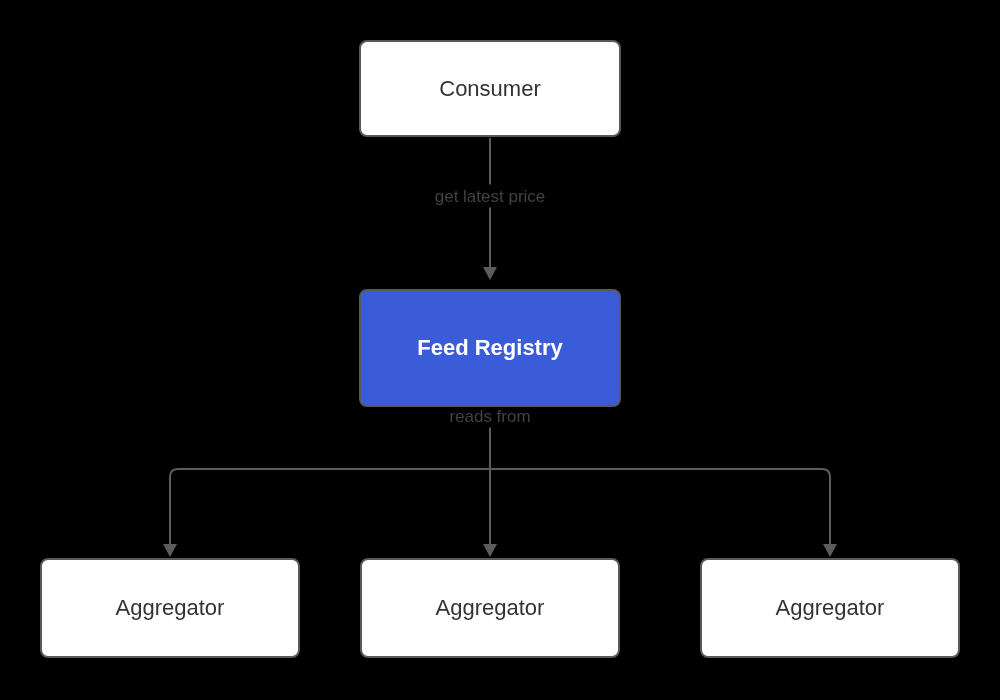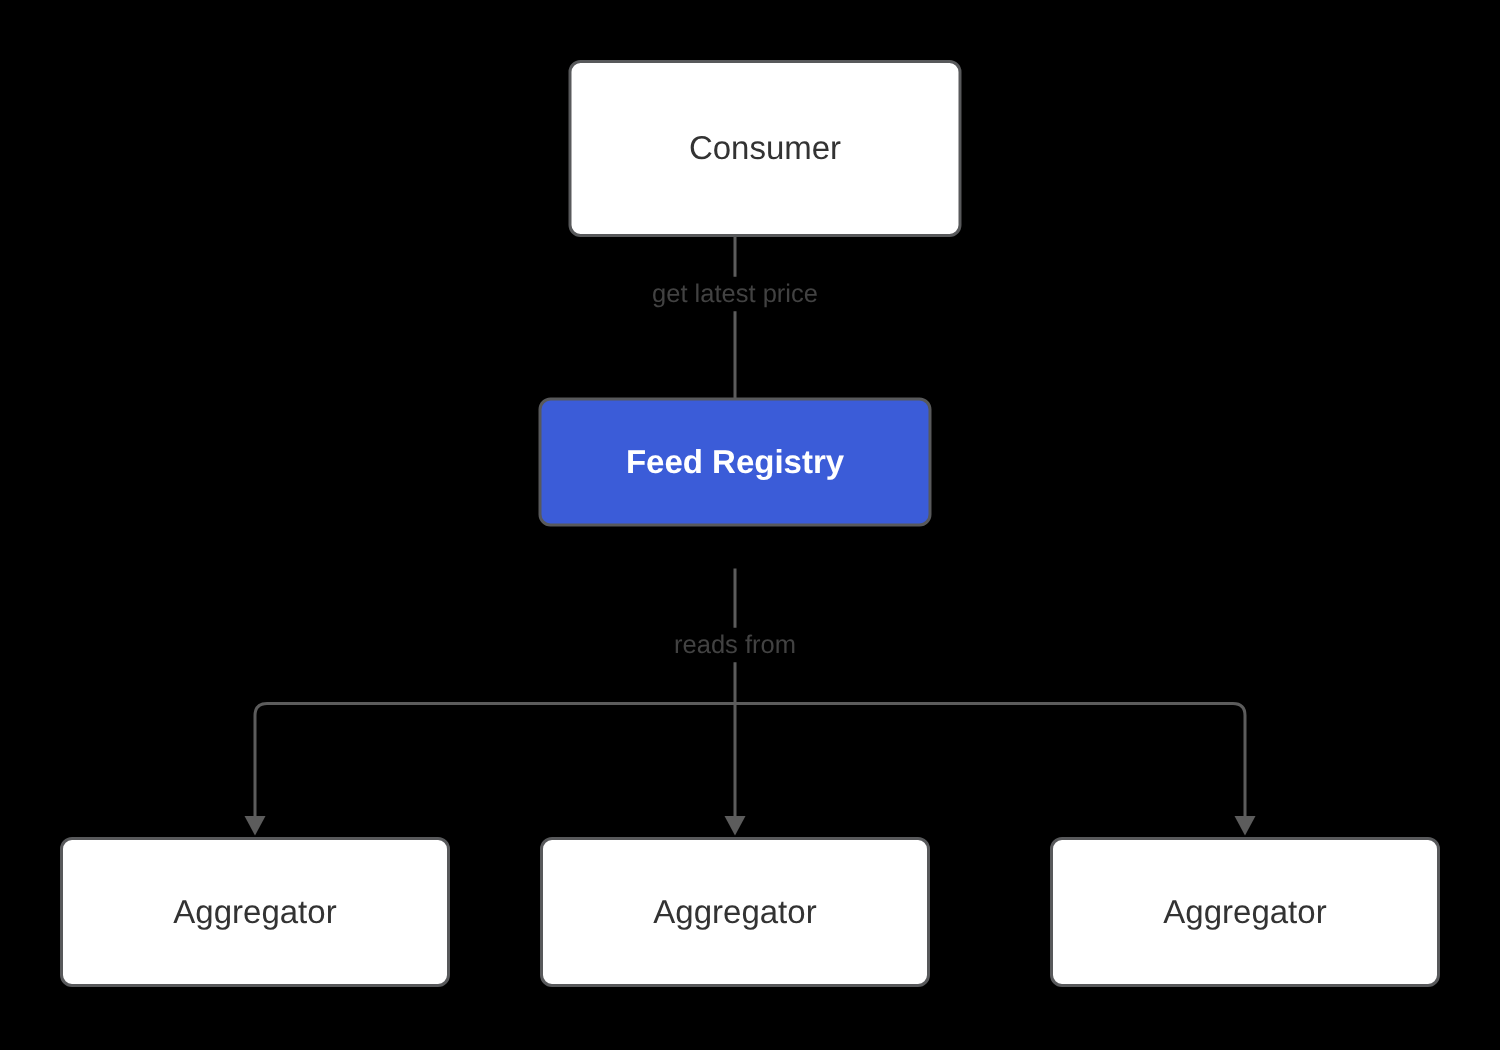--- a/index.html
+++ b/index.html
@@ -42,39 +42,39 @@
     justify-content: center;
     color: var(--node_text, #333);
     font-size: 22px;
     line-height: 1;
   }
   .node.accent {
     background: var(--accent_fill, #3b5cd8);
     color: var(--accent_text, #fff);
     font-weight: bold;
   }
-  .node-consumer      { left: 359px; top: 40px;  width: 262px; height: 118px; margin-left: 20px; }
-  .node-feed-registry { left: 359px; top: 265px; width: 262px; height: 86px; }
+  .node-consumer      { left: 359px; top: 40px;  width: 262px; height: 97px; }
+  .node-feed-registry { left: 359px; top: 289px; width: 262px; height: 118px; }
   .node-aggregator-1  { left: 40px;  top: 558px; width: 260px; height: 100px; }
   .node-aggregator-2  { left: 360px; top: 558px; width: 260px; height: 100px; }
   .node-aggregator-3  { left: 700px; top: 558px; width: 260px; height: 100px; }
   .edge-label {
     position: absolute;
     z-index: 2;
     transform: translate(-50%, -50%);
     background: var(--background, #000);
     color: var(--edge_label, #424242);
     font-size: 17px;
     font-weight: normal;
     padding: 3px 7px;
     white-space: nowrap;
     line-height: 1;
   }
   .edge-label-1 { left: 490px; top: 196px; }
-  .edge-label-2 { left: 490px; top: 430px; }
+  .edge-label-2 { left: 490px; top: 416px; }
 </style>
 </head>
 <body>
 
 <svg id="edge-layer" width="1000" height="700" viewBox="0 0 1000 700" xmlns="http://www.w3.org/2000/svg">
   <g>
     <path d="M490 138 V268" fill="none" stroke-width="2" stroke="#5c5c5c"></path>
     <polygon points="483,267 497,267 490,280" fill="#5c5c5c"></polygon>
   </g>
   <g>

